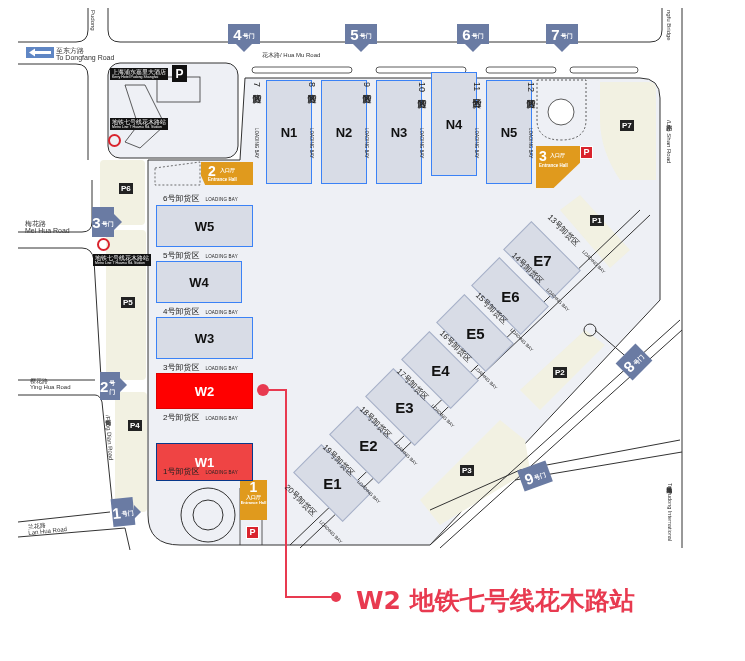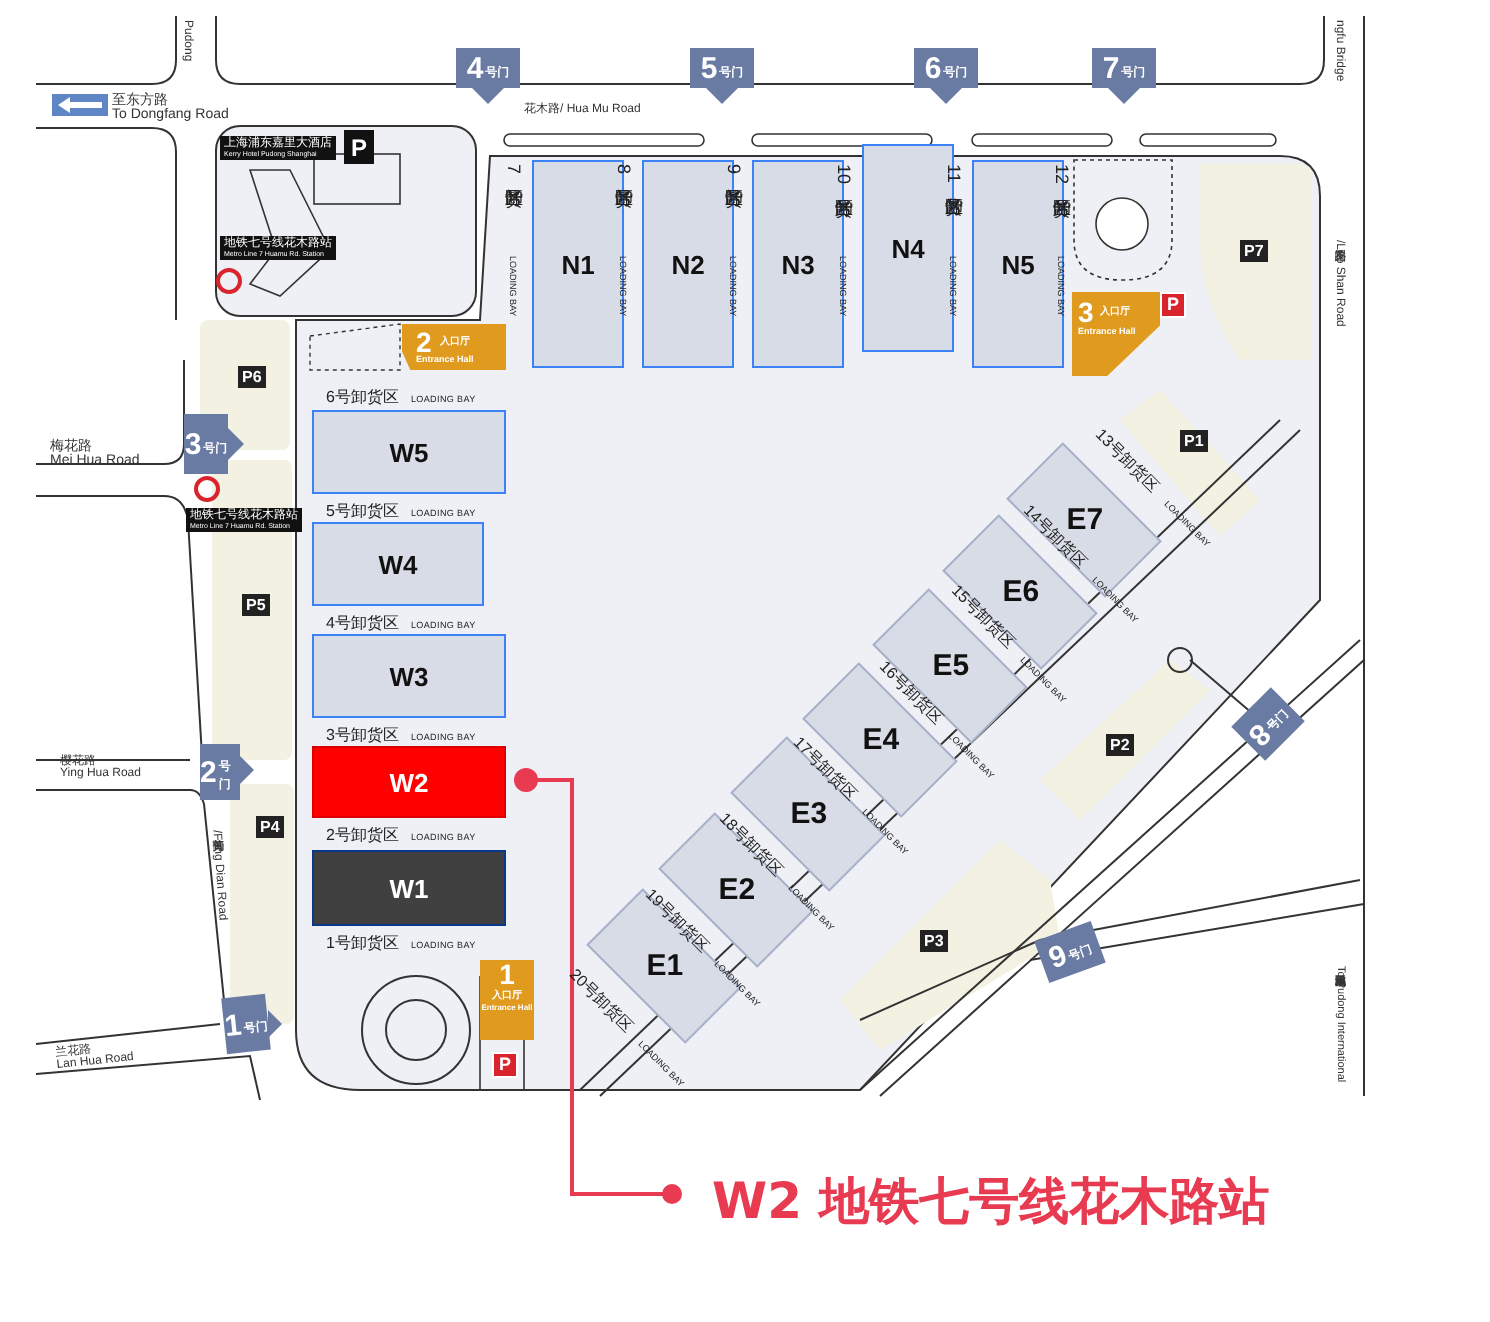--- a/index.html
+++ b/index.html
@@ -175,21 +175,21 @@
 <div class="entr" style="left:240px;top:480px;width:27px;height:40px;text-align:center;">
   <div style="font-size:14px;line-height:14px;">1</div>
   <div style="font-size:5px;">入口厅</div>
   <div style="font-size:4px;">Entrance Hall</div>
 </div>
 <div class="red-p" style="left:246px;top:526px;">P</div>
 
 <div class="pk" style="left:590px;top:215px;">P1</div>
 <div class="pk" style="left:553px;top:367px;">P2</div>
 <div class="pk" style="left:460px;top:465px;">P3</div>
-<div class="pk" style="left:128px;top:408px;">P4</div>
+<div class="pk" style="left:128px;top:420px;">P4</div>
 <div class="pk" style="left:121px;top:297px;text-align:right;">P5</div>
 <div class="pk" style="left:119px;top:183px;">P6</div>
 <div class="pk" style="left:620px;top:120px;">P7</div>
 
 <div class="hall" style="left:266px;top:80px;width:46px;height:104px;">N1</div>
 <div class="hall" style="left:321px;top:80px;width:46px;height:104px;">N2</div>
 <div class="hall" style="left:376px;top:80px;width:46px;height:104px;">N3</div>
 <div class="hall" style="left:431px;top:72px;width:46px;height:104px;">N4</div>
 <div class="hall" style="left:486px;top:80px;width:46px;height:104px;">N5</div>
 <div class="vbay" style="left:252px;top:82px;">7号卸货区</div>
@@ -207,21 +207,21 @@
 
 <div class="bay-label" style="left:163px;top:193px;"><span>6号卸货区</span><span class="en">LOADING BAY</span></div>
 <div class="hall" style="left:156px;top:205px;width:97px;height:42px;">W5</div>
 <div class="bay-label" style="left:163px;top:250px;"><span>5号卸货区</span><span class="en">LOADING BAY</span></div>
 <div class="hall" style="left:156px;top:261px;width:86px;height:42px;">W4</div>
 <div class="bay-label" style="left:163px;top:306px;"><span>4号卸货区</span><span class="en">LOADING BAY</span></div>
 <div class="hall" style="left:156px;top:317px;width:97px;height:42px;">W3</div>
 <div class="bay-label" style="left:163px;top:362px;"><span>3号卸货区</span><span class="en">LOADING BAY</span></div>
 <div class="hall" style="left:156px;top:373px;width:97px;height:36px;background:#ff0000;border-color:#d00;color:#fff;">W2</div>
 <div class="bay-label" style="left:163px;top:412px;"><span>2号卸货区</span><span class="en">LOADING BAY</span></div>
-<div class="hall" style="left:156px;top:425px;width:97px;height:38px;background:#404040;border-color:#08388a;color:#fff;">W1</div>
+<div class="hall" style="left:156px;top:443px;width:97px;height:38px;background:#ef4444;border-color:#08388a;color:#fff;">W1</div>
 <div class="bay-label" style="left:163px;top:466px;"><span>1号卸货区</span><span class="en">LOADING BAY</span></div>
 
 <div class="abs" style="left:0;top:0;">
   <div class="ehall" style="left:522px;top:225px;width:40px;height:70px;transform:rotate(-45deg);transform-origin:center;">
       <span style="transform:rotate(45deg);">E7</span>
     </div>
   <div class="ehall" style="left:490px;top:261px;width:40px;height:70px;transform:rotate(-45deg);">
       <span style="transform:rotate(45deg);">E6</span>
     </div>
   <div class="ehall" style="left:455px;top:298px;width:40px;height:70px;transform:rotate(-45deg);">

